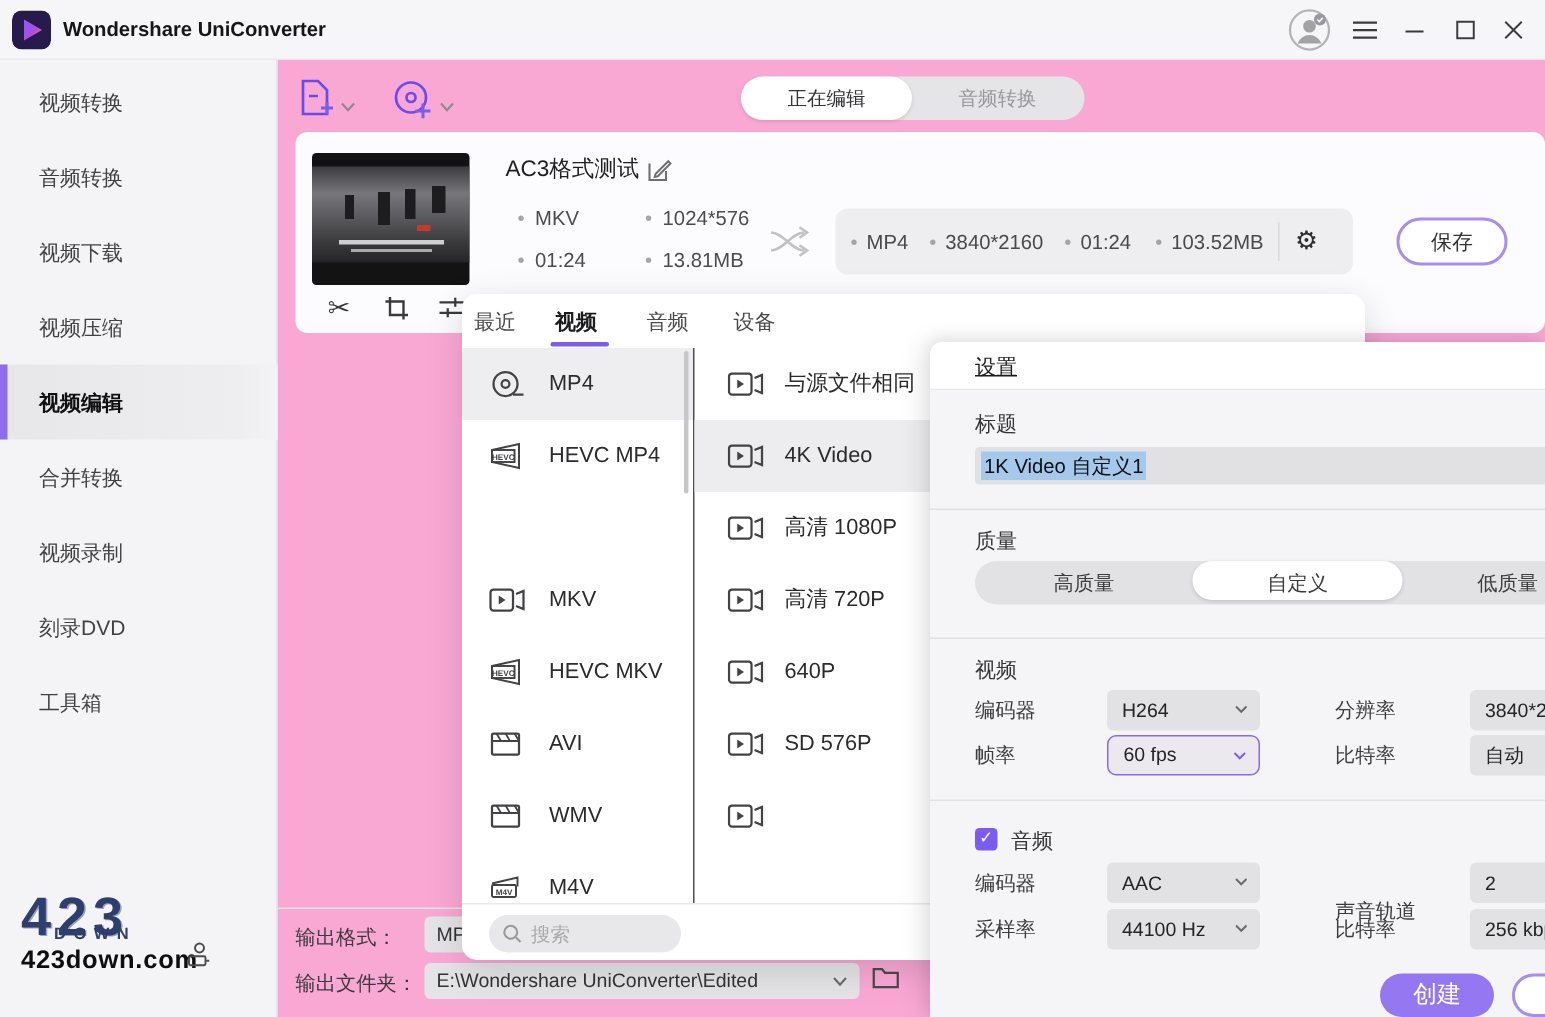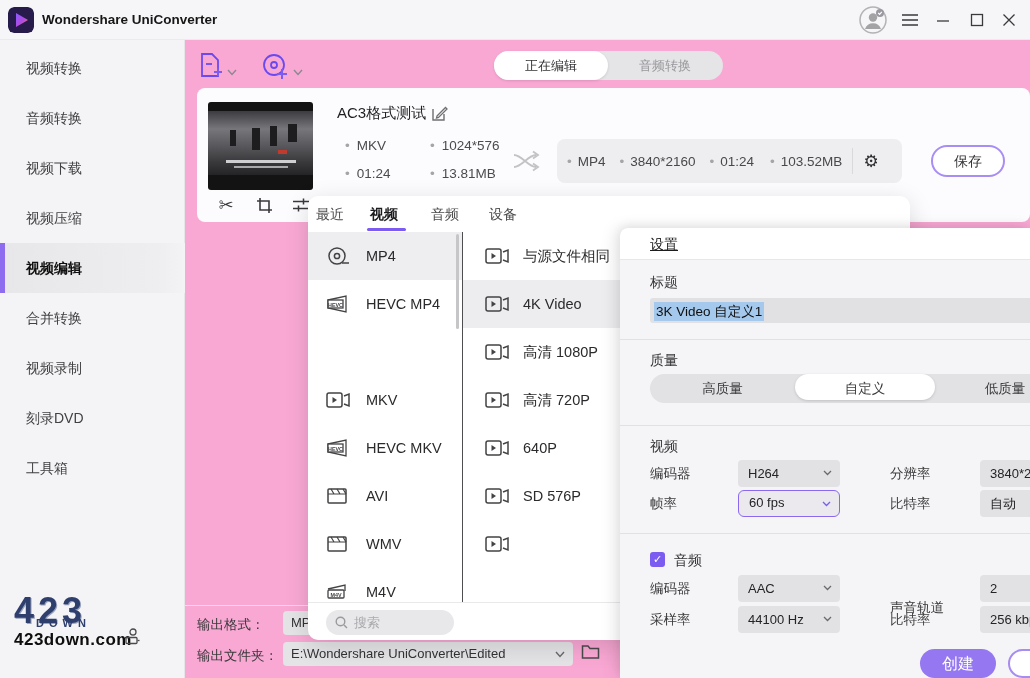--- a/index.html
+++ b/index.html
@@ -408,21 +408,21 @@
     </div>
   </div>
 
   <div class="abs" id="settings">
     <div id="s-header">
       <span>设置</span>
     </div>
 
     <div class="s-label" style="left:30px;top:46px;">标题</div>
     <div id="title-field">
-      <span class="sel">3K Video 自定义1</span>
+      <span class="sel">1K Video 自定义1</span>
     </div>
 
     <div class="s-sep" style="top:111px;"></div>
 
     <div class="s-label" style="left:30px;top:124px;">质量</div>
     <div id="quality-seg">
       <div class="q-seg" style="width:145px;">高质量</div>
       <div class="q-seg active" style="width:140px;">自定义</div>
       <div class="q-seg" style="width:140px;">低质量</div>
     </div>

